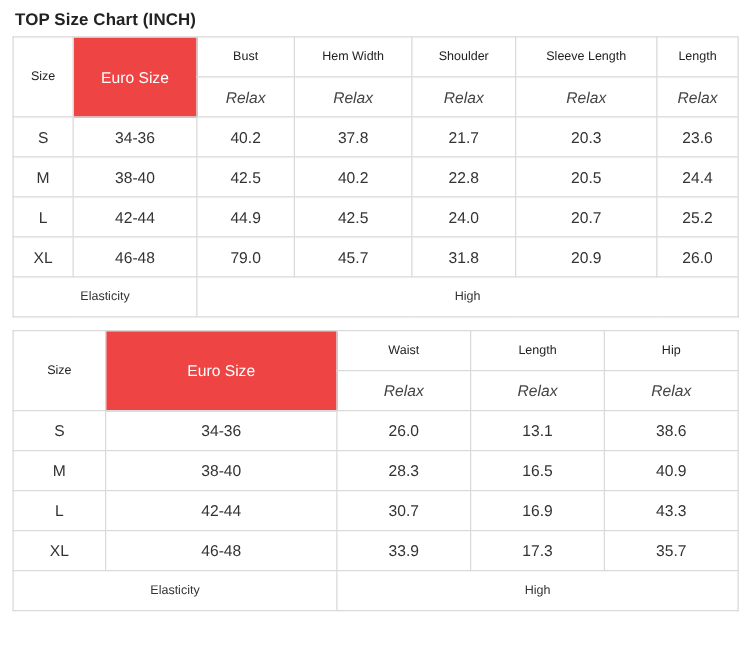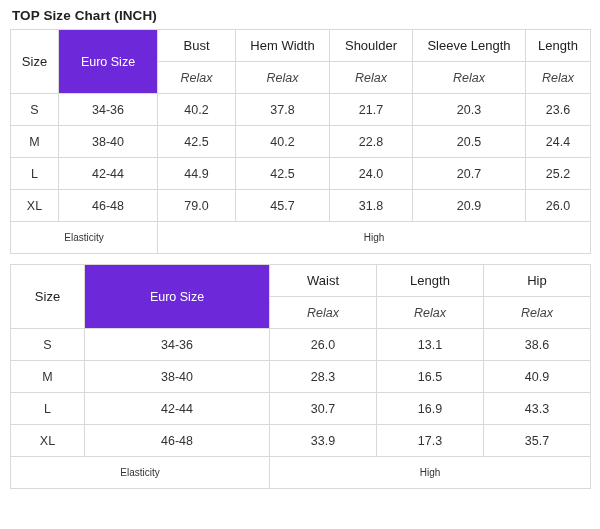--- a/index.html
+++ b/index.html
@@ -37,30 +37,30 @@
   }
   table.size-table td {
     border: 1px solid #d9d9d9;
     text-align: center;
     vertical-align: middle;
     padding: 0;
     height: 31px;
     font-weight: normal;
   }
   td.dark {
-    background: #6d28d9;
+    background: #ef4444;
     color: #ffffff;
     font-weight: bold;
     font-size: 12.5px;
     border: 1px solid #4a4a4a;
   }
   td.head {
     font-weight: bold;
     color: #222222;
-    font-size: 13px;
+    font-size: 10px;
   }
   td.sub {
     color: #444444;
     font-size: 12.5px;
     font-style: italic;
   }
   td.size-col {
     color: #333333;
   }
   td.foot {

